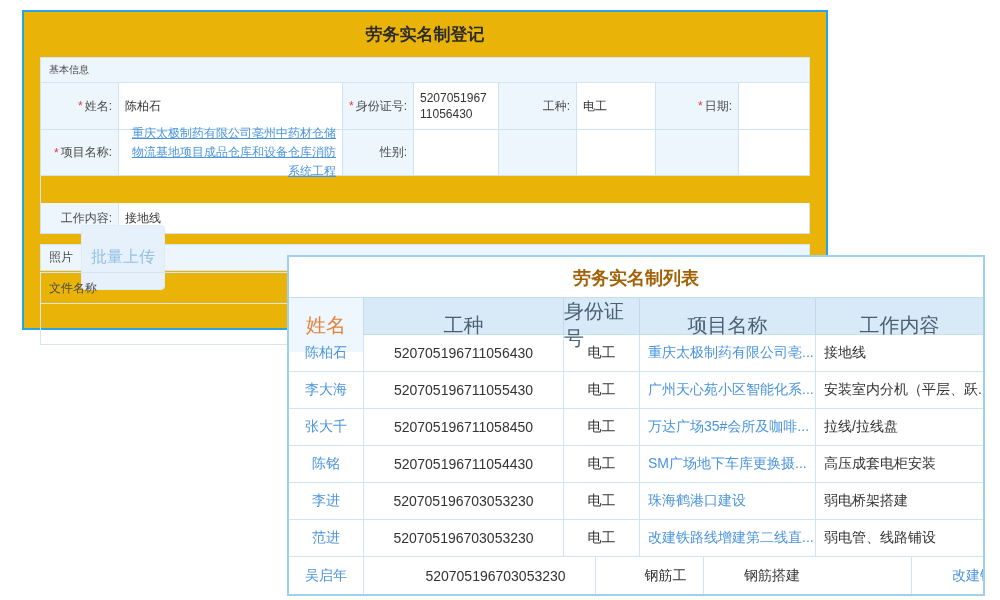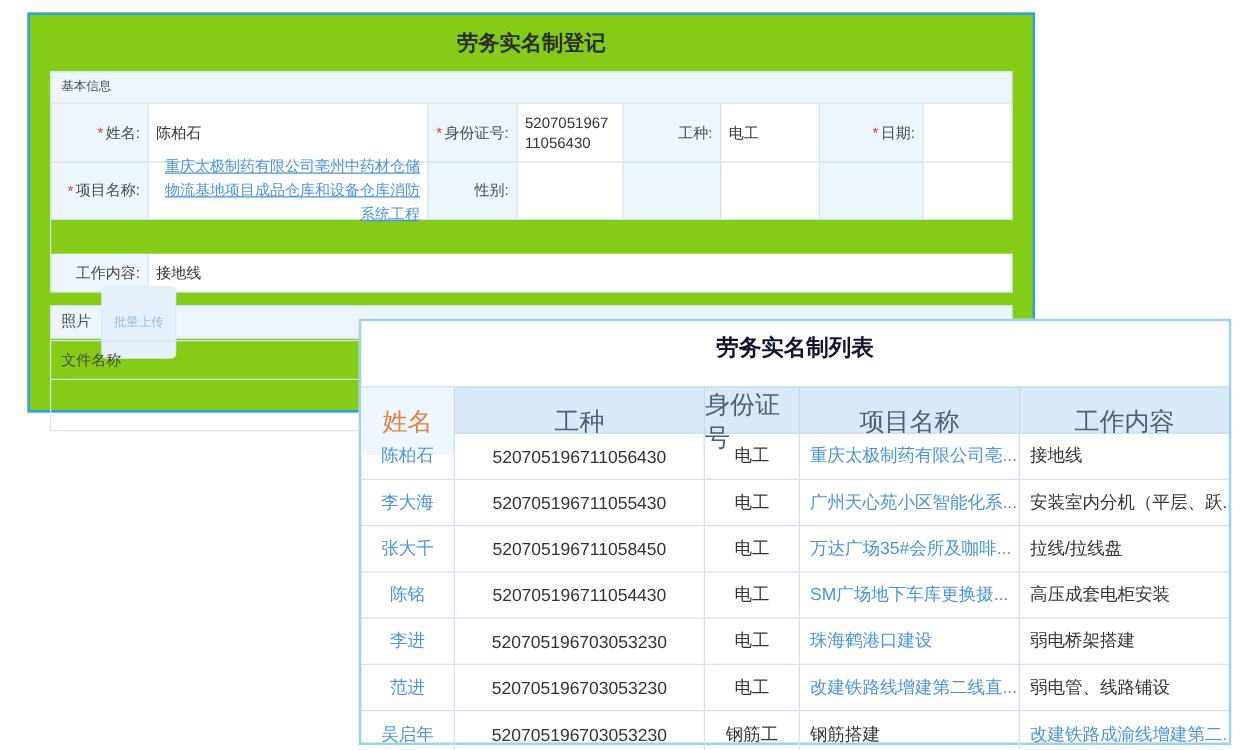--- a/index.html
+++ b/index.html
@@ -18,57 +18,57 @@
     --c-rowborder:#cfe4f4;
     --c-text:#333;
   }
   *{margin:0;padding:0;box-sizing:border-box;}
   html,body{width:1000px;height:600px;background:#fff;overflow:hidden;}
   body{font-family:"Liberation Sans","DejaVu Sans",sans-serif;color:var(--c-text);}
   .stage{position:relative;width:1000px;height:600px;background:#fff;}
 
   
   .form-win{position:absolute;left:22px;top:10px;width:806px;height:320px;
-    background:#84cc16;border:2px solid var(--c-form-border);z-index:1;}
+    background:#eab308;border:2px solid var(--c-form-border);z-index:1;}
   .form-title{height:45px;line-height:45px;text-align:center;font-size:17px;font-weight:bold;color:#2b2b2b;}
   .form-body{padding:0 16px;}
   .section-bar{height:26px;line-height:24px;background:var(--c-barbg);
     border:1px solid var(--c-barborder);font-size:10px;color:#4a4a4a;padding-left:8px;}
   .fgrid{display:grid;grid-template-columns:78px 224px 71px 85px 78px 79px 83px 1fr;
     border-left:1px solid var(--c-grid);border-top:0;font-size:12px;}
   .cell{border-right:1px solid var(--c-grid);border-bottom:1px solid var(--c-grid);
     display:flex;align-items:center;min-height:46px;padding:2px 6px;}
   .cell.label{background:var(--c-labelbg);justify-content:flex-end;text-align:right;color:#4a4a4a;}
   .cell.value{background:#fff;justify-content:flex-start;color:#333;}
   .r1{height:47px;} .r2{height:46px;text-align:right;} .r3{height:31px;min-height:31px;margin-top:27px;}
   .req{color:var(--c-red);margin-right:2px;font-size:12px;}
   .wrapnum{word-break:break-all;line-height:1.35;}
   .proj-link{color:var(--c-link);text-decoration:underline;line-height:1.6;cursor:pointer;}
   .span7{grid-column:2 / 9;}
   .photo-bar{margin-top:10px;height:27px;background:var(--c-barbg);
     border:1px solid var(--c-barborder);display:flex;align-items:center;padding-left:8px;font-size:12px;color:#4a4a4a;gap:8px;}
   .upload-btn{background:#e6f1fb;color:#93c0e6;border:1px solid #ddecf9;border-radius:4px;
-    padding:21px 9px;font-size:10px;cursor:pointer;}
+    padding:21px 9px;font-size:16px;cursor:pointer;}
   .file-table{position:relative;margin-top:1px;height:73px;border:1px solid #d7e5f1;}
   .file-head{height:31px;border-bottom:1px solid #d7e5f1;display:flex;align-items:center;
     padding-left:8px;font-size:12px;color:#4a4a4a;}
   .ft-div{position:absolute;top:0;bottom:0;width:1px;background:#d7e5f1;}
 
   
   .list-win{position:absolute;left:287px;top:255px;width:698px;height:341px;
     background:#fff;border:2px solid var(--c-listborder);z-index:5;}
-  .list-title{height:52px;line-height:42px;text-align:center;font-size:18px;font-weight:bold;color:#0f172a;}
+  .list-title{height:40px;line-height:42px;text-align:center;font-size:18px;font-weight:bold;color:#a16207;}
   .lhead,.lrow{display:grid;grid-template-columns:75px 200px 76px 176px 1fr;}
   .lhead{height:38px;background:var(--c-headbg);border-top:1px solid #c7ddee;border-bottom:1px solid #c7ddee;}
   .lh{display:flex;align-items:center;justify-content:center;font-size:20px;color:var(--c-headtext);
     border-right:1px solid #c3daec;}
   .lh:last-child{border-right:0;}
   .lh.first{background:var(--c-headfirstbg);color:var(--c-headfirsttext);}
   .lrow{height:37px;border-bottom:1px solid var(--c-rowborder);}
-  .lrow:last-child{border-bottom:0;}
+  .lrow:last-child{border-bottom:0;gap:32px;}
   .lc{display:flex;align-items:center;font-size:14px;border-right:1px solid var(--c-rowborder);
     padding:0 8px;overflow:hidden;white-space:nowrap;}
   .lc:last-child{border-right:0;}
   .lc.center{justify-content:center;padding:0 2px;}
   .lc a{color:var(--c-link);text-decoration:none;cursor:pointer;}
 </style>
 </head>
 <body>
 
 <div class="stage">

